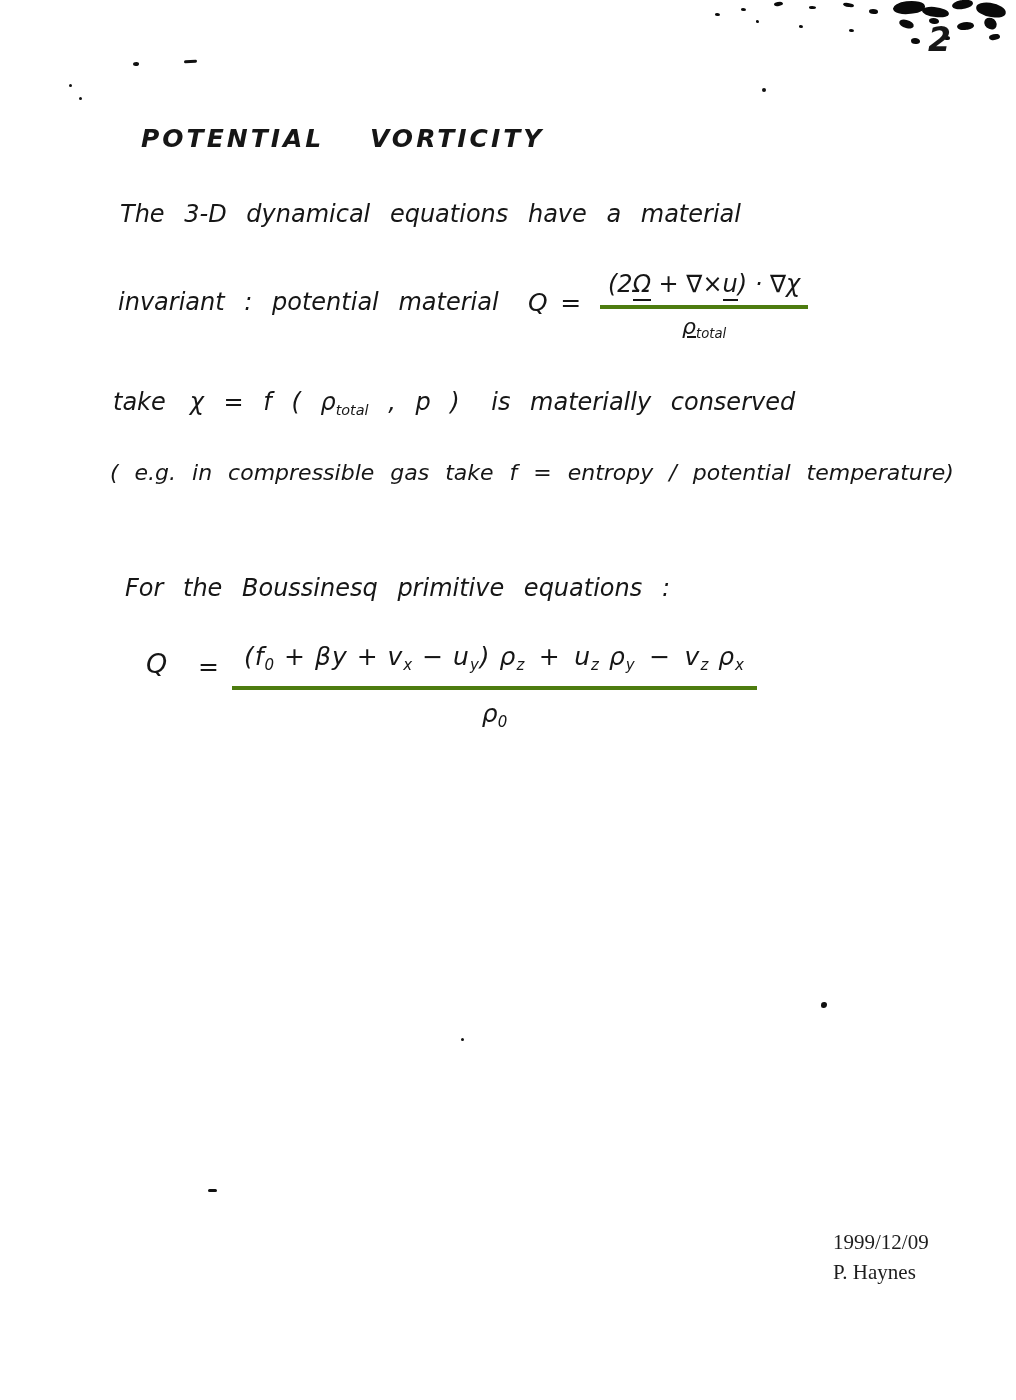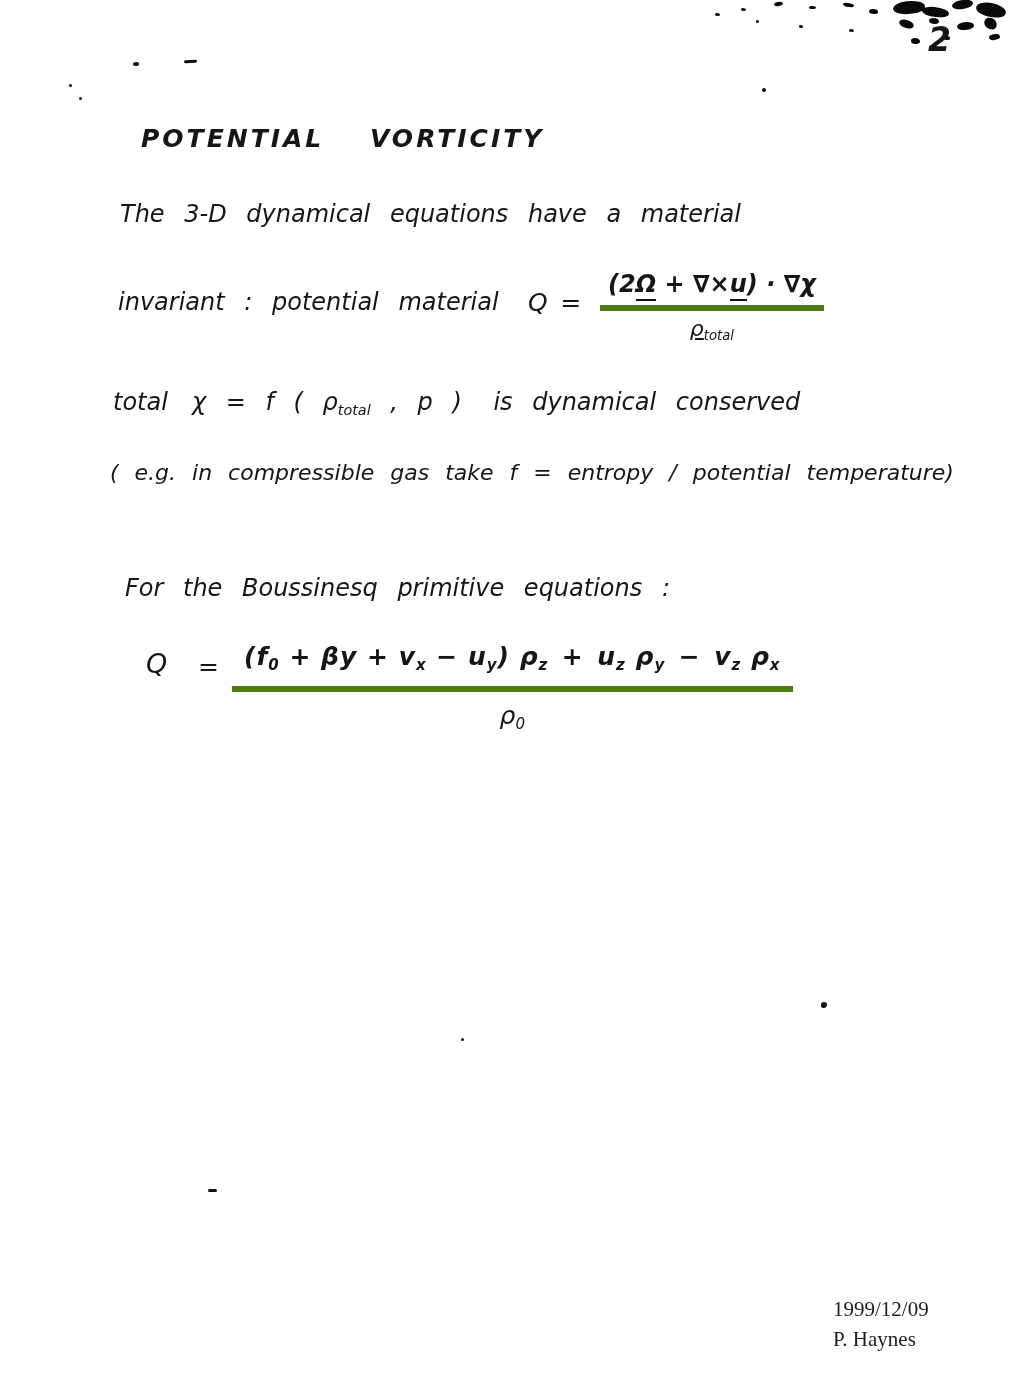--- a/index.html
+++ b/index.html
@@ -23,34 +23,34 @@
   
   .bline { position:absolute; font-size:24px; word-spacing:12px; white-space:nowrap; }
   .l1 { left:120px; top:200px;text-align:right; }
   .l2text { left:118px; top:288px; }
   .l2q { left:528px; top:288px; font-size:25px; word-spacing:10px; }
   .lwhere { left:113px; top:388px; }
   .leg { left:110px; top:460px; font-size:22px; word-spacing:9px; }
   .lfor { left:125px; top:574px; }
   
   .frac { position:absolute; display:inline-block; text-align:center; }
-  .frac .num { display:block; padding:0 8px 7px 8px; border-bottom:6px solid #4d7c0f; white-space:nowrap;font-weight:bold; }
+  .frac .num { display:block; padding:0 8px 7px 8px; border-bottom:4px solid #4d7c0f; white-space:nowrap; }
   .frac .den { display:inline-block; margin-top:5px; white-space:nowrap; }
   .frac1 { left:600px; top:270px; font-size:24px; }
   .frac1 .den { font-size:22px;text-decoration:underline; }
   .eq2q  { left:146px; top:648px; font-size:27px; }
   .eq2eq { left:198px; top:652px; font-size:25px; }
   .frac2 { left:232px; top:642px; font-size:25px; }
   .frac2 .num { padding:0 12px 12px 12px; letter-spacing:1px; }
   .frac2 .den { margin-top:9px; }
   .sub { font-size:60%; font-style:italic; vertical-align:-0.33em; }
   .uvec { border-bottom:2px solid #141414; padding-bottom:1px; }
   
   .footer {
-    position:absolute; left:833px; top:1294px;
+    position:absolute; left:833px; top:1227px;
     font-family:"Liberation Serif", serif; font-style:normal;
     font-size:21px; line-height:1.45; color:#1d1d1d;
   }
   
   .pagenum {
     position:absolute; left:928px; top:20px;
     font-size:33px; font-weight:700;
   }
   
   .blob { position:absolute; background:#0a0a0a; border-radius:46% 58% 42% 55%; }
@@ -127,21 +127,21 @@
 
   <div class="hand bline l1">The 3-D dynamical equations have a material</div>
   <div class="hand bline l2text">invariant :  potential material</div>
 
   <div class="hand bline l2q"><span>Q</span> <span>=</span></div>
   <div class="hand frac frac1">
     <span class="num"><span>(2</span><span class="uvec">Ω</span><span> + ∇×</span><span class="uvec">u</span><span>) · </span><span>∇χ</span></span>
     <span class="den"><span>ρ</span><span class="sub">total</span></span>
   </div>
 
-  <div class="hand bline lwhere"><span>total χ  =  f ( ρ</span><span class="sub">total</span><span> , p )  is dynamical conserved</span></div>
+  <div class="hand bline lwhere"><span>take χ  =  f ( ρ</span><span class="sub">total</span><span> , p )  is materially conserved</span></div>
 
   <div class="hand bline leg">( e.g. in compressible gas take  f = entropy / potential temperature)</div>
 
   <div class="hand bline lfor">For the Boussinesq primitive equations :</div>
 
   <div class="hand bline eq2q">Q</div>
   <div class="hand bline eq2eq">=</div>
   <div class="hand frac frac2">
     <span class="num"><span>(f</span><span class="sub">0</span><span> + βy + v</span><span class="sub">x</span><span> − u</span><span class="sub">y</span><span>) ρ</span><span class="sub">z</span><span> + u</span><span class="sub">z</span><span> ρ</span><span class="sub">y</span><span> − v</span><span class="sub">z</span><span> ρ</span><span class="sub">x</span></span>
     <span class="den"><span>ρ</span><span class="sub">0</span></span>

